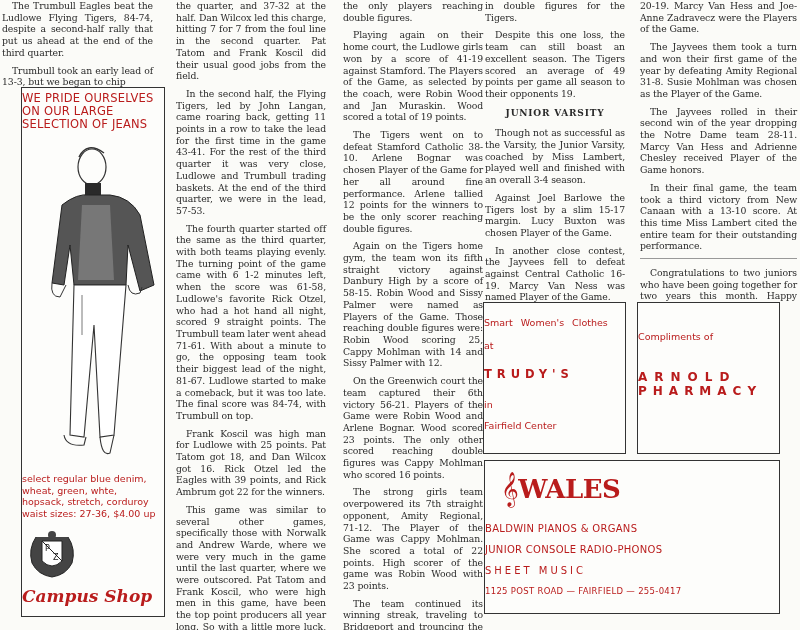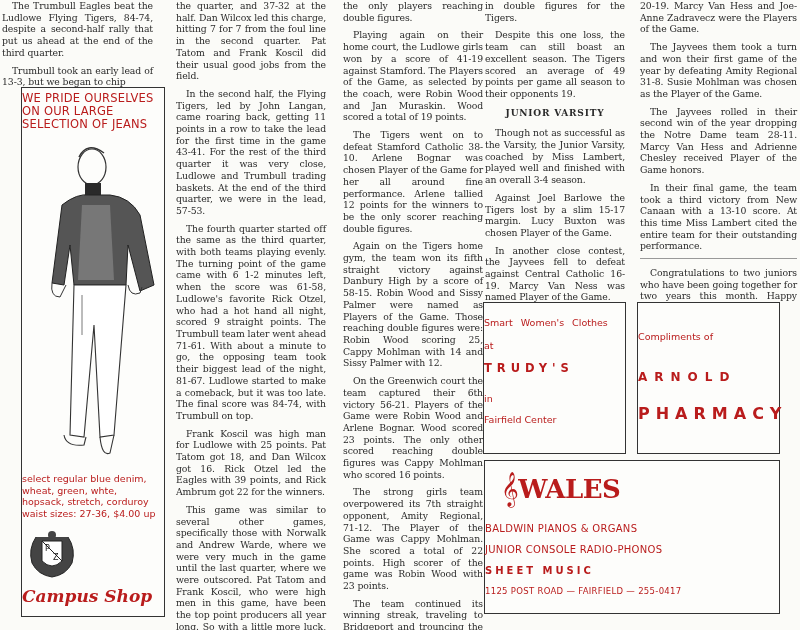--- a/index.html
+++ b/index.html
@@ -32,36 +32,36 @@
   }
   #ad-jeans { left: 21px; top: 87px; width: 142px; height: 528px; }
   #ad-jeans .headline { font-size: 11.5px; line-height: 13px; margin-top: 4px; letter-spacing: 0.2px; }
   #ad-jeans .figure { width: 142px; height: 330px; margin-top: 4px; }
   #ad-jeans .details { font-size: 9.5px; line-height: 11.5px; margin-top: 4px; }
   #ad-jeans .crest { width: 60px; height: 50px; margin: 10px auto 2px; }
   #ad-jeans .shop { font-family: "DejaVu Serif", serif; font-weight: bold; font-size: 17px; line-height: 22px; font-style: italic; }
   #ad-trudys { left: 483px; top: 302px; width: 141px; height: 150px; }
   #ad-trudys .l1 { font-size: 9.5px; margin-top: 14px; word-spacing: 5px; }
   #ad-trudys .l2 { font-size: 9.5px; margin-top: 12px; }
-  #ad-trudys .name { font-weight: bold; font-size: 11.5px; letter-spacing: 5px; margin-top: 10px; }
+  #ad-trudys .name { font-weight: bold; font-size: 11.5px; letter-spacing: 5px; margin-top: 16px; }
   #ad-trudys .l3 { font-size: 9.5px; margin-top: 18px; }
   #ad-trudys .l4 { font-size: 9.5px; margin-top: 10px; }
   #ad-arnold { left: 637px; top: 302px; width: 141px; height: 150px; }
   #ad-arnold .l1 { font-size: 9.5px; margin-top: 28px; }
   #ad-arnold .name { font-weight: bold; font-size: 12px; letter-spacing: 7px; margin-top: 28px; }
-  #ad-arnold .name2 { font-weight: bold; font-size: 16px; letter-spacing: 6px; margin-top: 20px; }
+  #ad-arnold .name2 { font-weight: bold; font-size: 12px; letter-spacing: 6px; }
   #ad-wales { left: 484px; top: 460px; width: 294px; height: 152px; }
   #ad-wales .brand {
     position: absolute; left: 16px; top: 10px; font-family: "DejaVu Serif", serif;
     font-weight: bold; font-size: 26px; letter-spacing: -0.5px; display: flex; align-items: center;
   }
   #ad-wales .clef { font-size: 30px; font-weight: normal; margin-right: 0px; }
   #ad-wales .lines { position: absolute; left: 0; right: 0; top: 62px; }
   #ad-wales .ln { font-size: 10px; line-height: 11px; margin-bottom: 10px; letter-spacing: 0.3px; }
-  #ad-wales .ln.sheet { font-weight: bold; letter-spacing: 3px; }
+  #ad-wales .ln.sheet { font-weight: normal; letter-spacing: 3px; }
   #ad-wales .ln.addr { font-size: 8.5px; }
 </style>
 </head>
 <body>
 
 <div id="col1" class="col">
   <p>The Trumbull Eagles beat the Ludlowe Flying Tigers, 84-74, despite a second-half rally that put us ahead at the end of the third quarter.</p>
   <p>Trumbull took an early lead of 13-3, but we began to chip</p>
 </div>
 

